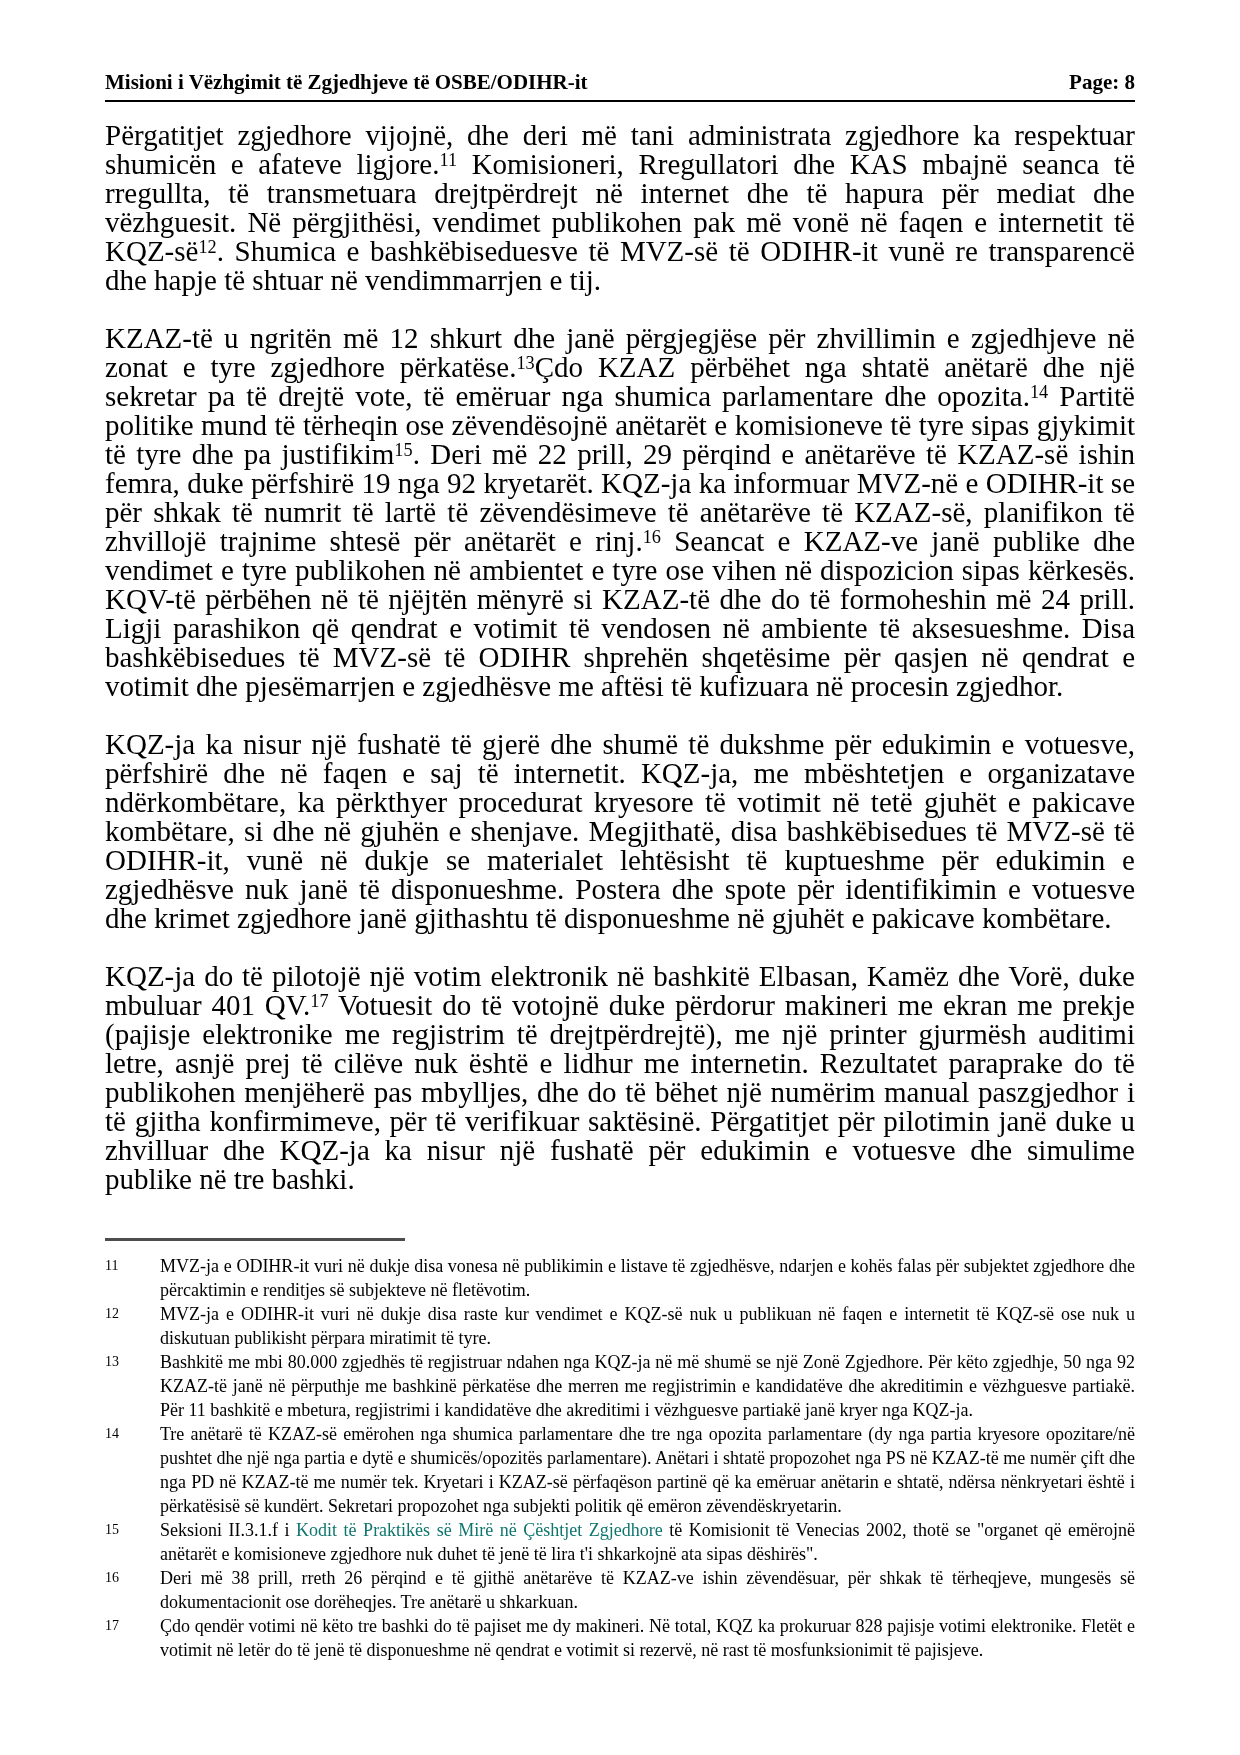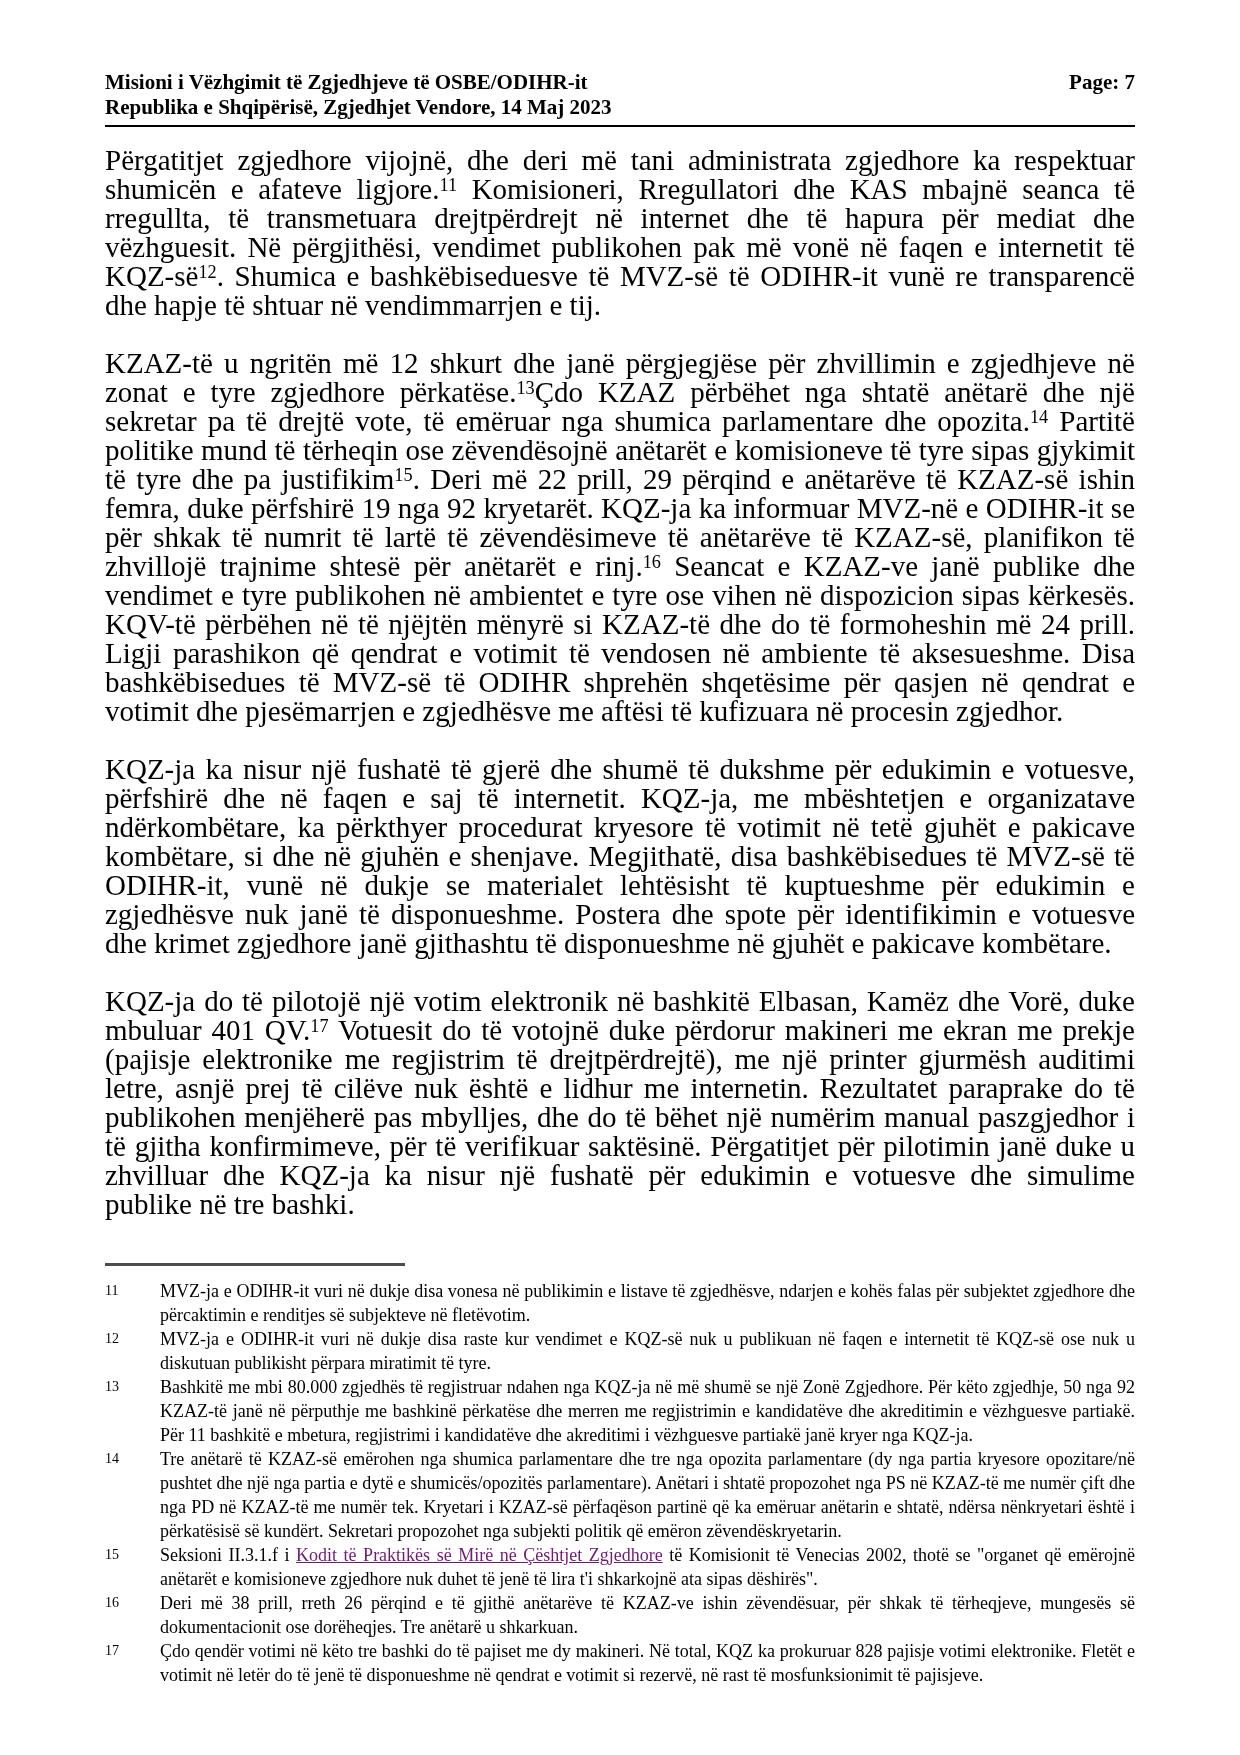--- a/index.html
+++ b/index.html
@@ -51,36 +51,34 @@
   .footnote { display: flex; }
   .fn-num {
     width: 55px;
     flex: 0 0 55px;
     font-size: 14px;
     line-height: 22px;
     padding-top: 1px;
   }
   .fn-text { flex: 1; text-align: justify; }
   a.doc-link {
-    color: #701a75;
-    text-decoration: underline;
+    color: #0f766e;
     cursor: pointer;
   }
 </style>
 </head>
 <body>
 
 <div class="page">
 
   <div class="header">
     <div class="header-left">
       <div>Misioni i Vëzhgimit të Zgjedhjeve të OSBE/ODIHR-it</div>
-      <div>Republika e Shqipërisë, Zgjedhjet Vendore, 14 Maj 2023</div>
     </div>
-    <div class="header-right">Page: 7</div>
+    <div class="header-right">Page: 8</div>
   </div>
 
   <hr class="header-rule">
 
   <div class="body-text">
     <p><span>Përgatitjet zgjedhore vijojnë, dhe deri më tani administrata zgjedhore ka respektuar shumicën e afateve ligjore.</span><sup class="fn-ref">11</sup><span> Komisioneri, Rregullatori dhe KAS mbajnë seanca të rregullta, të transmetuara drejtpërdrejt në internet dhe të hapura për mediat dhe vëzhguesit. Në përgjithësi, vendimet publikohen pak më vonë në faqen e internetit të KQZ-së</span><sup class="fn-ref">12</sup><span>. Shumica e bashkëbiseduesve të MVZ-së të ODIHR-it vunë re transparencë dhe hapje të shtuar në vendimmarrjen e tij.</span></p>
     <p><span>KZAZ-të u ngritën më 12 shkurt dhe janë përgjegjëse për zhvillimin e zgjedhjeve në zonat e tyre zgjedhore përkatëse.</span><sup class="fn-ref">13</sup><span>Çdo KZAZ përbëhet nga shtatë anëtarë dhe një sekretar pa të drejtë vote, të emëruar nga shumica parlamentare dhe opozita.</span><sup class="fn-ref">14</sup><span> Partitë politike mund të tërheqin ose zëvendësojnë anëtarët e komisioneve të tyre sipas gjykimit të tyre dhe pa justifikim</span><sup class="fn-ref">15</sup><span>. Deri më 22 prill, 29 përqind e anëtarëve të KZAZ-së ishin femra, duke përfshirë 19 nga 92 kryetarët. KQZ-ja ka informuar MVZ-në e ODIHR-it se për shkak të numrit të lartë të zëvendësimeve të anëtarëve të KZAZ-së, planifikon të zhvillojë trajnime shtesë për anëtarët e rinj.</span><sup class="fn-ref">16</sup><span> Seancat e KZAZ-ve janë publike dhe vendimet e tyre publikohen në ambientet e tyre ose vihen në dispozicion sipas kërkesës. KQV-të përbëhen në të njëjtën mënyrë si KZAZ-të dhe do të formoheshin më 24 prill. Ligji parashikon që qendrat e votimit të vendosen në ambiente të aksesueshme. Disa bashkëbisedues të MVZ-së të ODIHR shprehën shqetësime për qasjen në qendrat e votimit dhe pjesëmarrjen e zgjedhësve me aftësi të kufizuara në procesin zgjedhor.</span></p>
     <p><span>KQZ-ja ka nisur një fushatë të gjerë dhe shumë të dukshme për edukimin e votuesve, përfshirë dhe në faqen e saj të internetit. KQZ-ja, me mbështetjen e organizatave ndërkombëtare, ka përkthyer procedurat kryesore të votimit në tetë gjuhët e pakicave kombëtare, si dhe në gjuhën e shenjave. Megjithatë, disa bashkëbisedues të MVZ-së të ODIHR-it, vunë në dukje se materialet lehtësisht të kuptueshme për edukimin e zgjedhësve nuk janë të disponueshme. Postera dhe spote për identifikimin e votuesve dhe krimet zgjedhore janë gjithashtu të disponueshme në gjuhët e pakicave kombëtare.</span></p>
     <p><span>KQZ-ja do të pilotojë një votim elektronik në bashkitë Elbasan, Kamëz dhe Vorë, duke mbuluar 401 QV.</span><sup class="fn-ref">17</sup><span> Votuesit do të votojnë duke përdorur makineri me ekran me prekje (pajisje elektronike me regjistrim të drejtpërdrejtë), me një printer gjurmësh auditimi letre, asnjë prej të cilëve nuk është e lidhur me internetin. Rezultatet paraprake do të publikohen menjëherë pas mbylljes, dhe do të bëhet një numërim manual paszgjedhor i të gjitha konfirmimeve, për të verifikuar saktësinë. Përgatitjet për pilotimin janë duke u zhvilluar dhe KQZ-ja ka nisur një fushatë për edukimin e votuesve dhe simulime publike në tre bashki.</span></p>
   </div>

